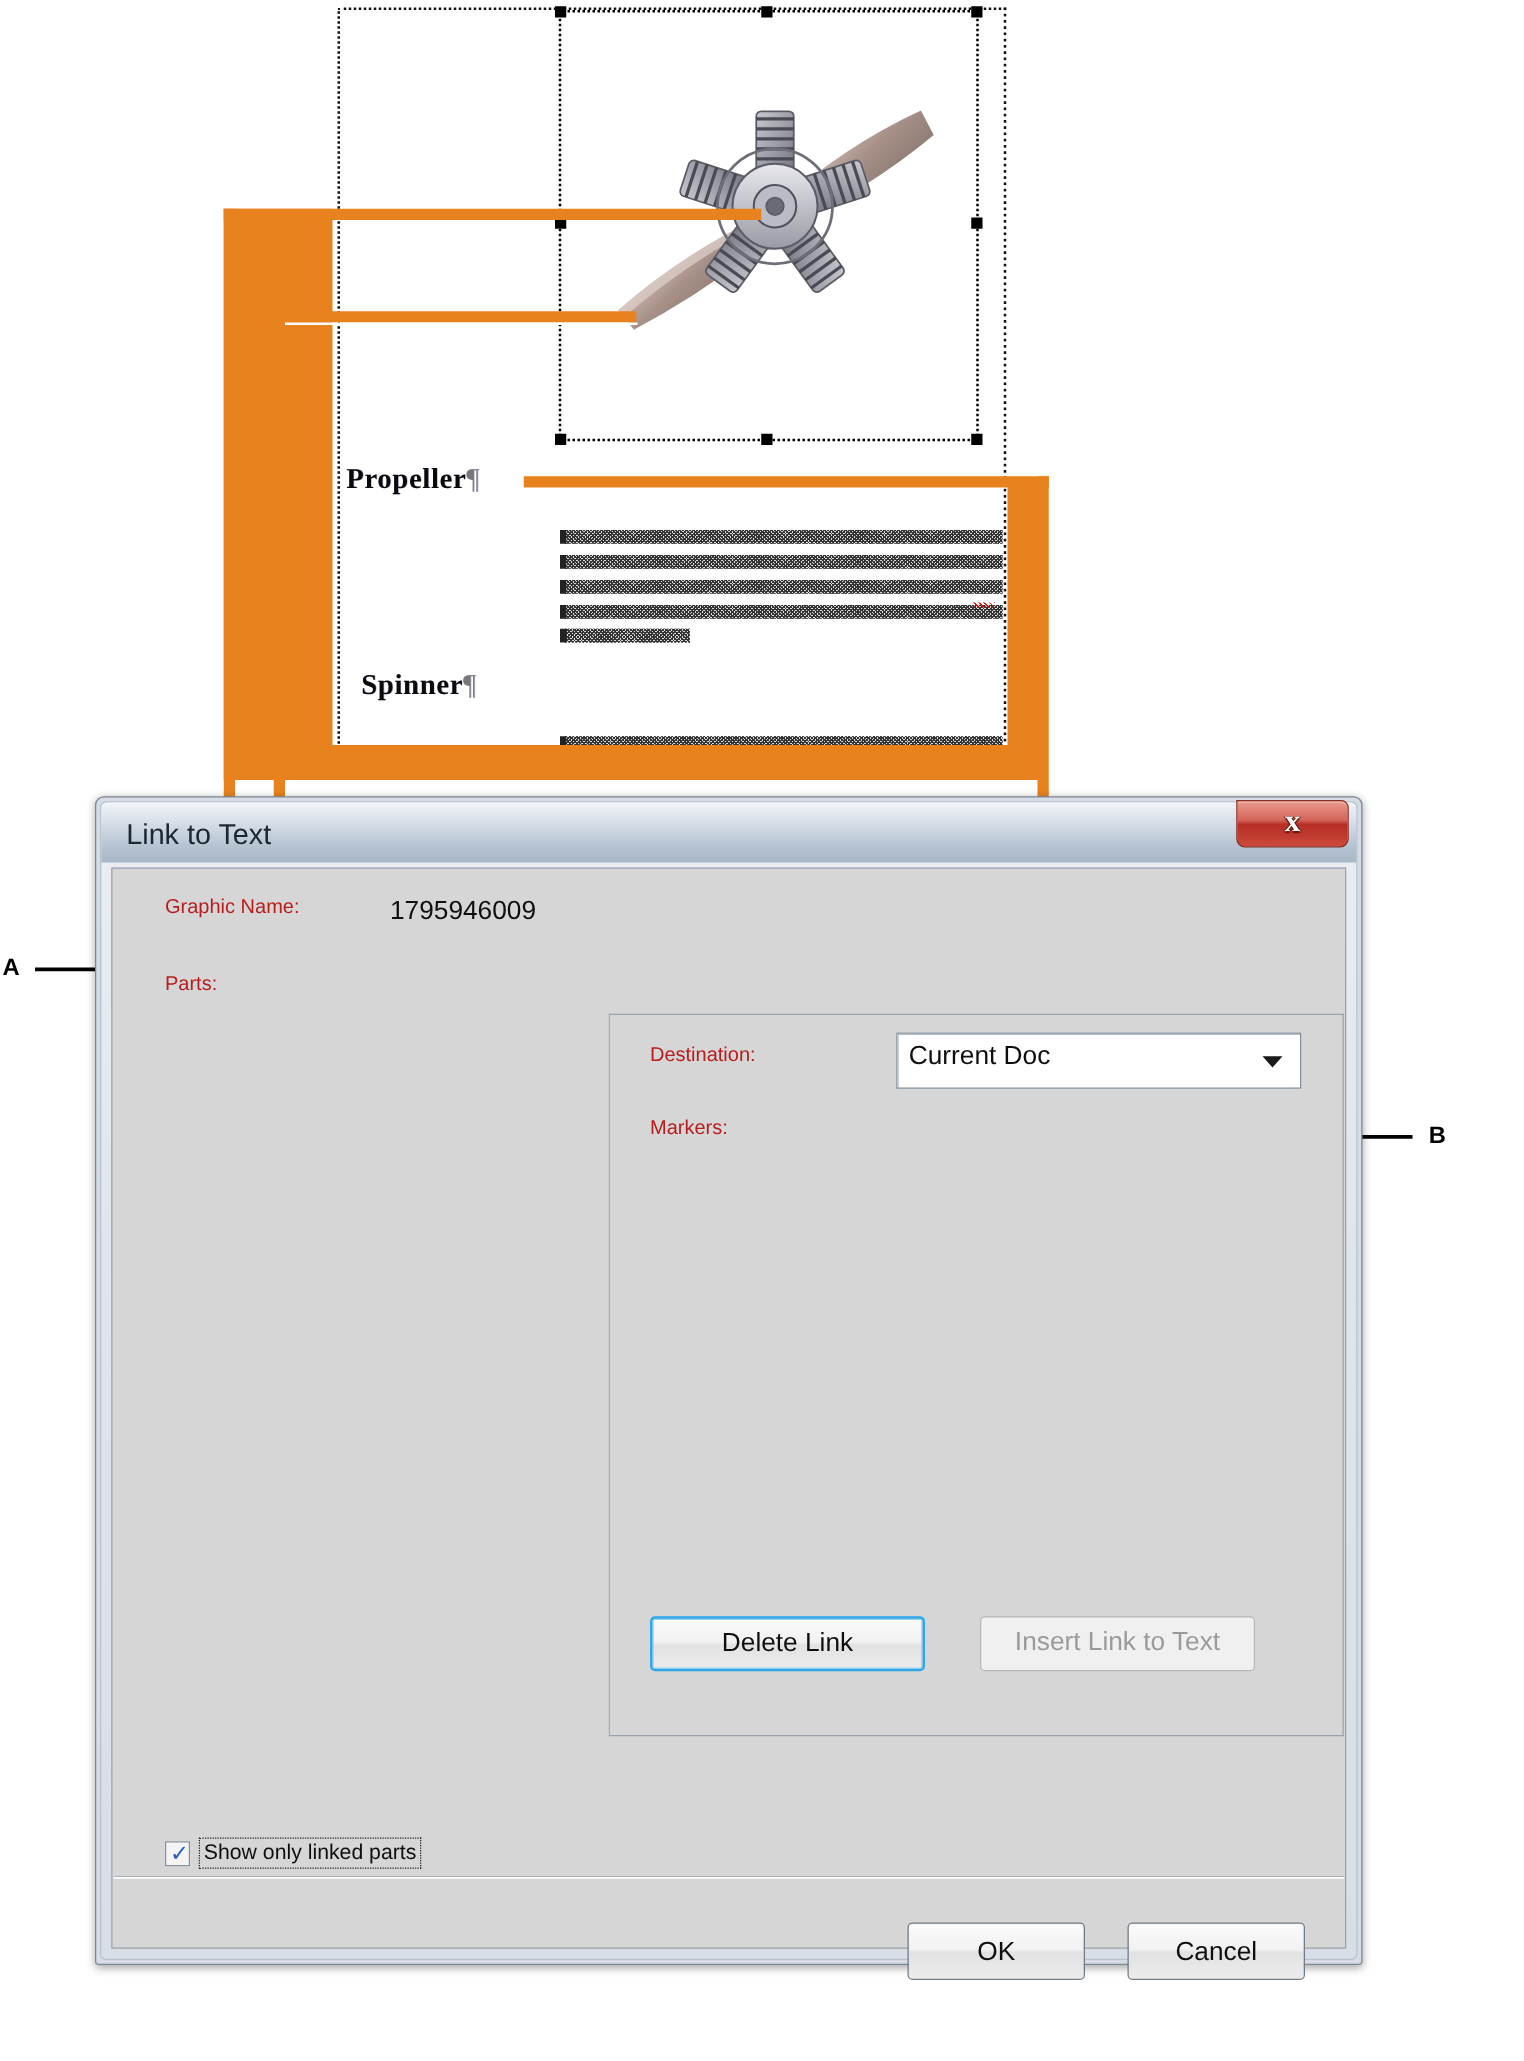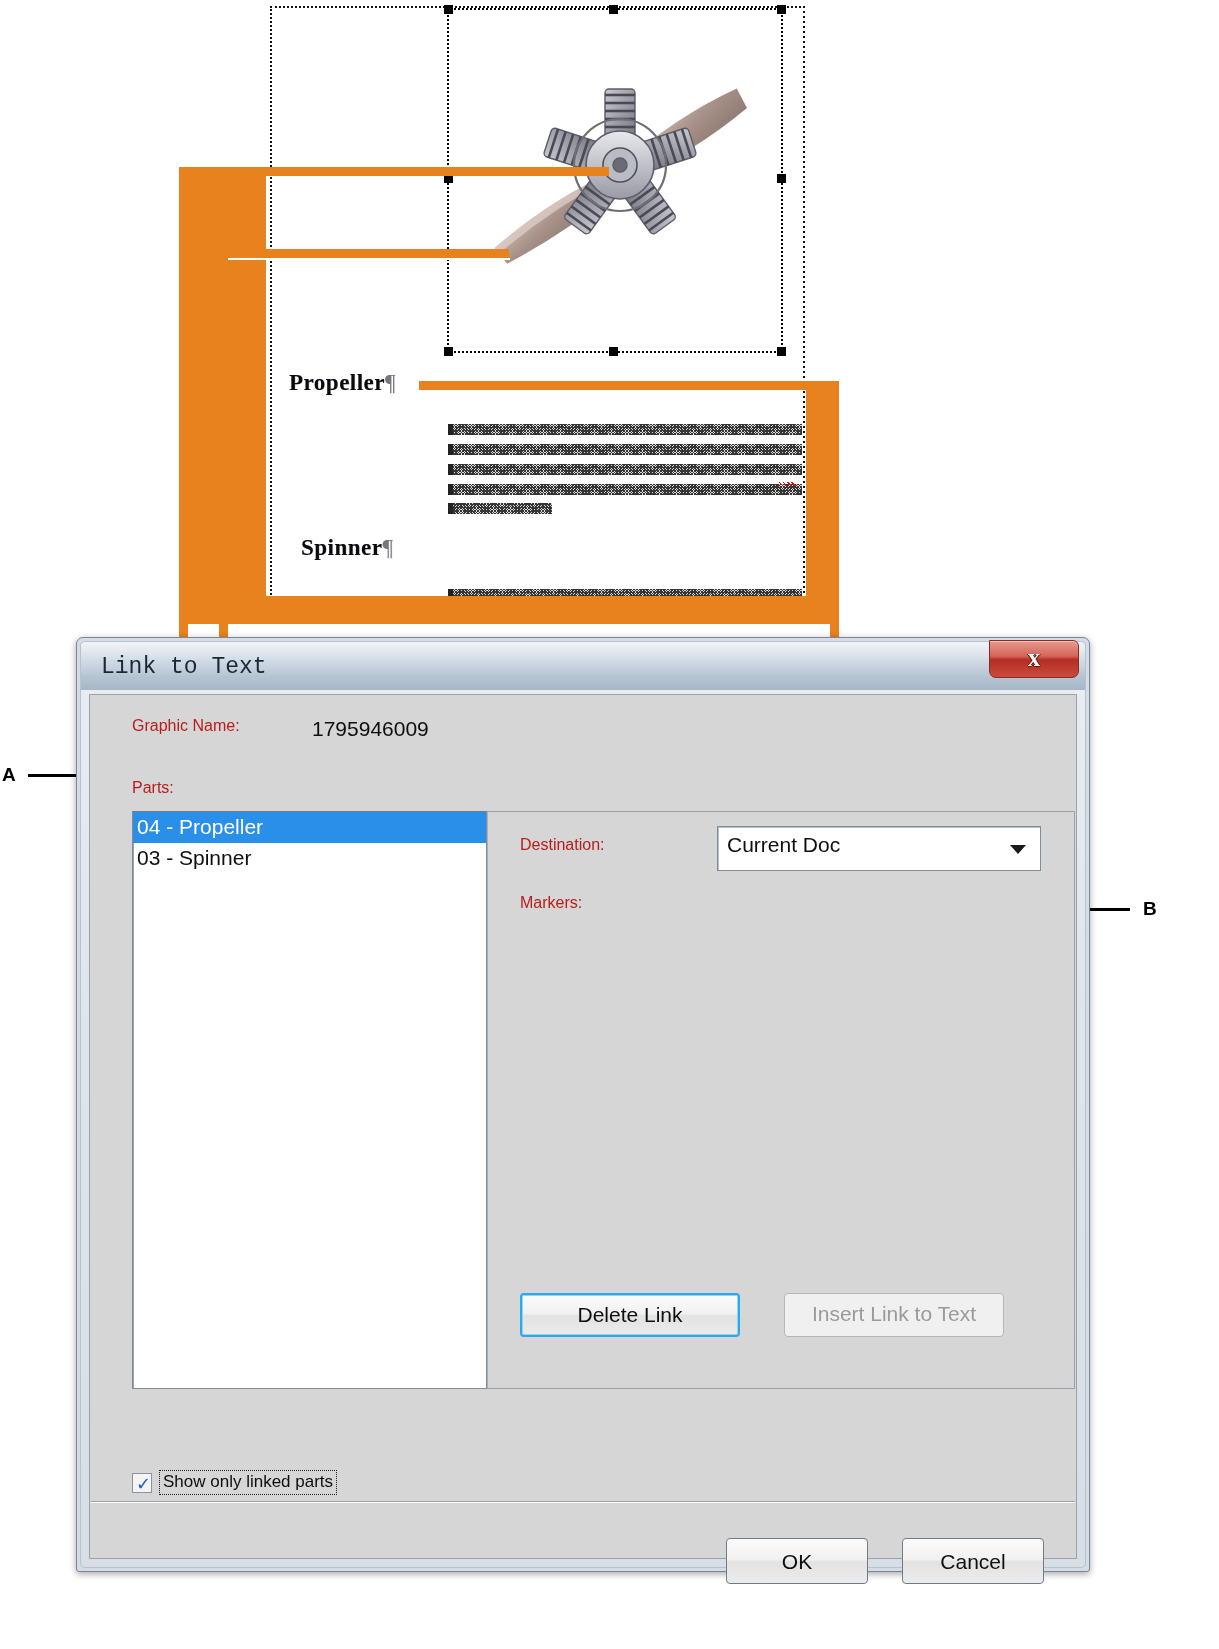--- a/index.html
+++ b/index.html
@@ -64,21 +64,20 @@
   
   .doc-heading {
     position: absolute;
     font-family: "Liberation Serif", serif;
     font-weight: bold;
     font-size: 23px;
     color: #0a0a0a;
     letter-spacing: 0.5px;
     white-space: nowrap;
     text-shadow: 0.5px 0 0 rgba(60,60,160,0.35);
-    margin-left: 12px;
   }
   #heading-propeller { left: 277px; top: 370px; }
   #heading-spinner   { left: 289px; top: 535px; }
   .pilcrow { color: #777; font-weight: normal; }
 
   
   .redline {
     position: absolute;
     height: 11px;
     background-image:
@@ -142,21 +141,21 @@
     position: absolute;
     left: 4px; top: 4px; right: 4px; height: 48px;
     border-radius: 5px 5px 0 0;
     background: linear-gradient(to bottom, #f2f5f8 0%, #d9e1ea 30%, #b6c4d2 72%, #a7b7c8 100%);
     box-sizing: border-box;
   }
   #dialog-title {
     position: absolute;
     left: 20px; top: 12px;
     font-size: 23px;
-    font-family: Liberation Mono, monospace;
+    font-family: Liberation Sans, sans-serif;
     color: #1b2733;
     white-space: nowrap;
     text-align: right;
   }
   #close-button {
     position: absolute;
     right: 6px; top: -2px;
     width: 90px; height: 38px;
     border-radius: 0 6px 7px 7px;
     background: linear-gradient(to bottom, #e89a8e 0%, #d4655a 42%, #b52d23 52%, #cc4a3c 100%);
@@ -483,24 +482,20 @@
       <div id="close-icon-glyph">x</div>
     </div>
   </div>
 
   <div id="dialog-body">
 
     <div class="dlg-label" style="left:42px; top:22px;">Graphic Name:</div>
     <div class="dlg-value" style="left:222px; top:22px;">1795946009</div>
 
     <div class="dlg-label" style="left:42px; top:84px;">Parts:</div>
-    <div class="listbox" style="left:42px; top:116px; width:355px; height:578px;">
-      <div class="list-item selected">04 - Propeller</div>
-      <div class="list-item">03 - Spinner</div>
-    </div>
 
     <div id="right-group">
       <div class="dlg-label" style="left:32px; top:24px;">Destination:</div>
       <div class="combobox" style="left:210px; top:14px; width:324px; height:45px;">
         <div class="cb-text">Current Doc</div>
         <div class="cb-arrow"></div>
       </div>
 
       <div class="dlg-label" style="left:32px; top:82px;">Markers:</div>
 

